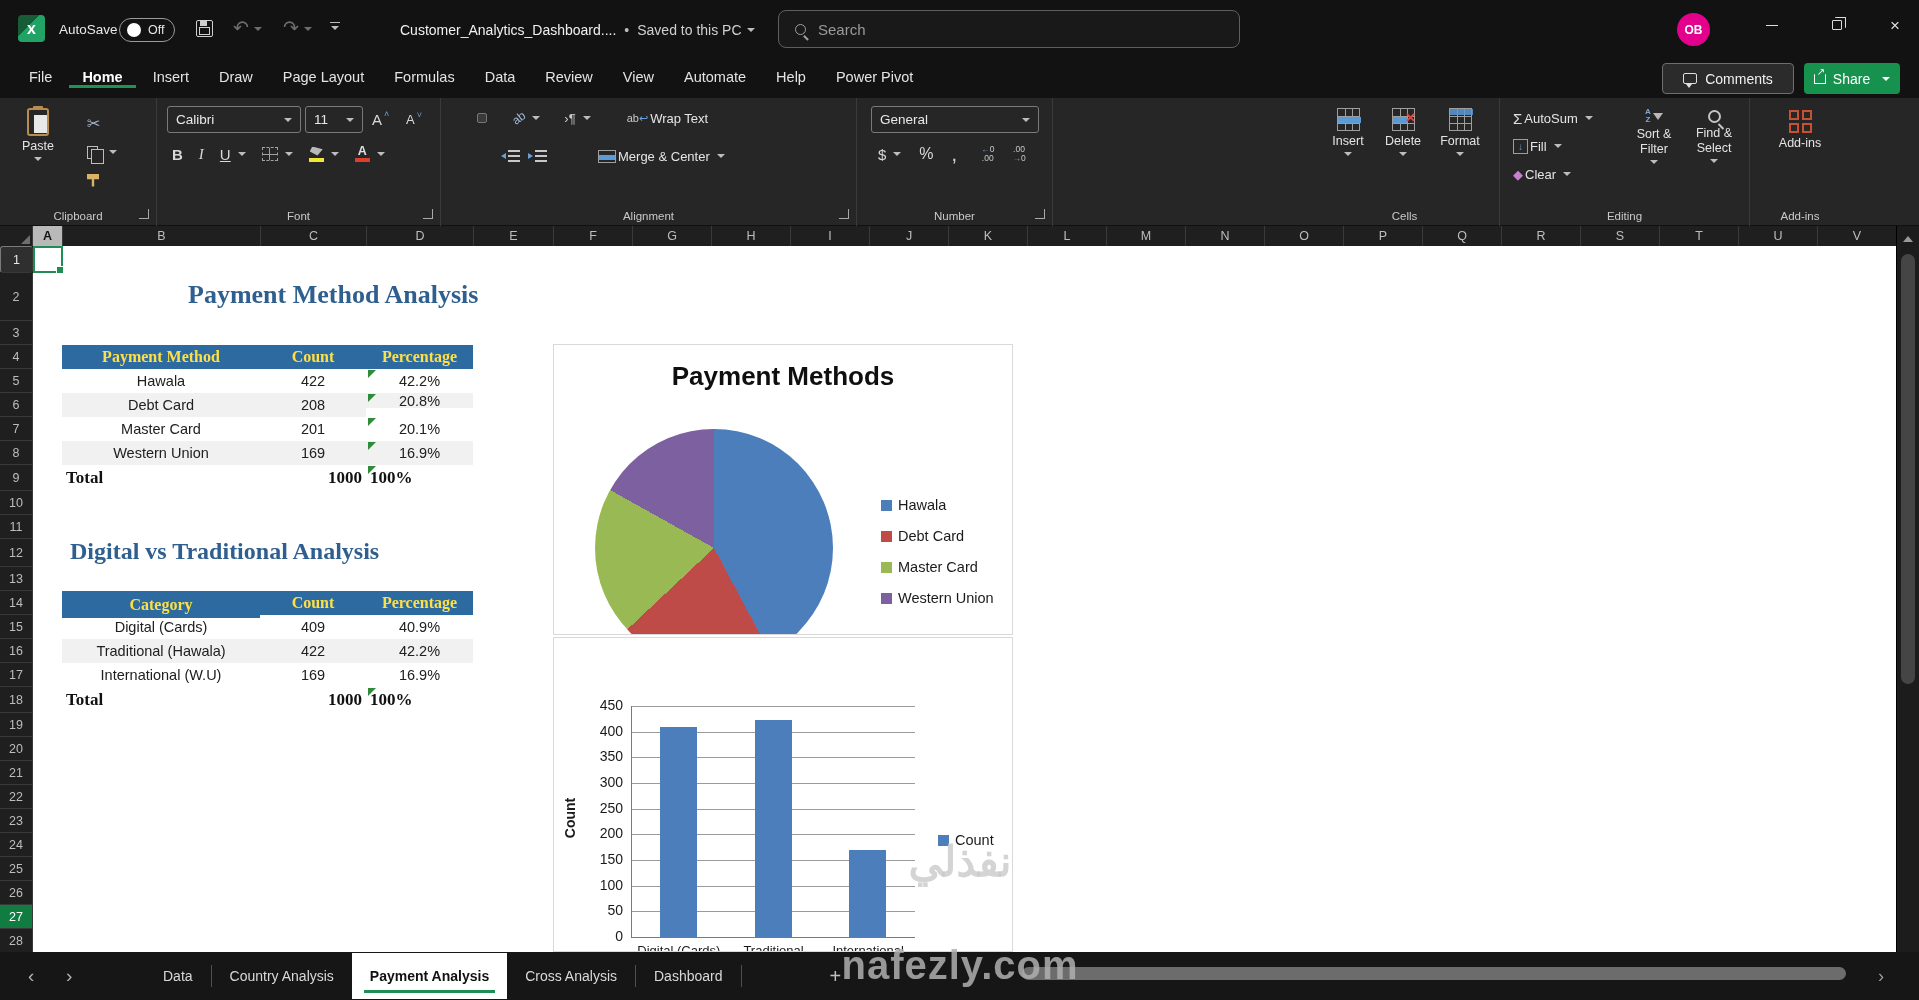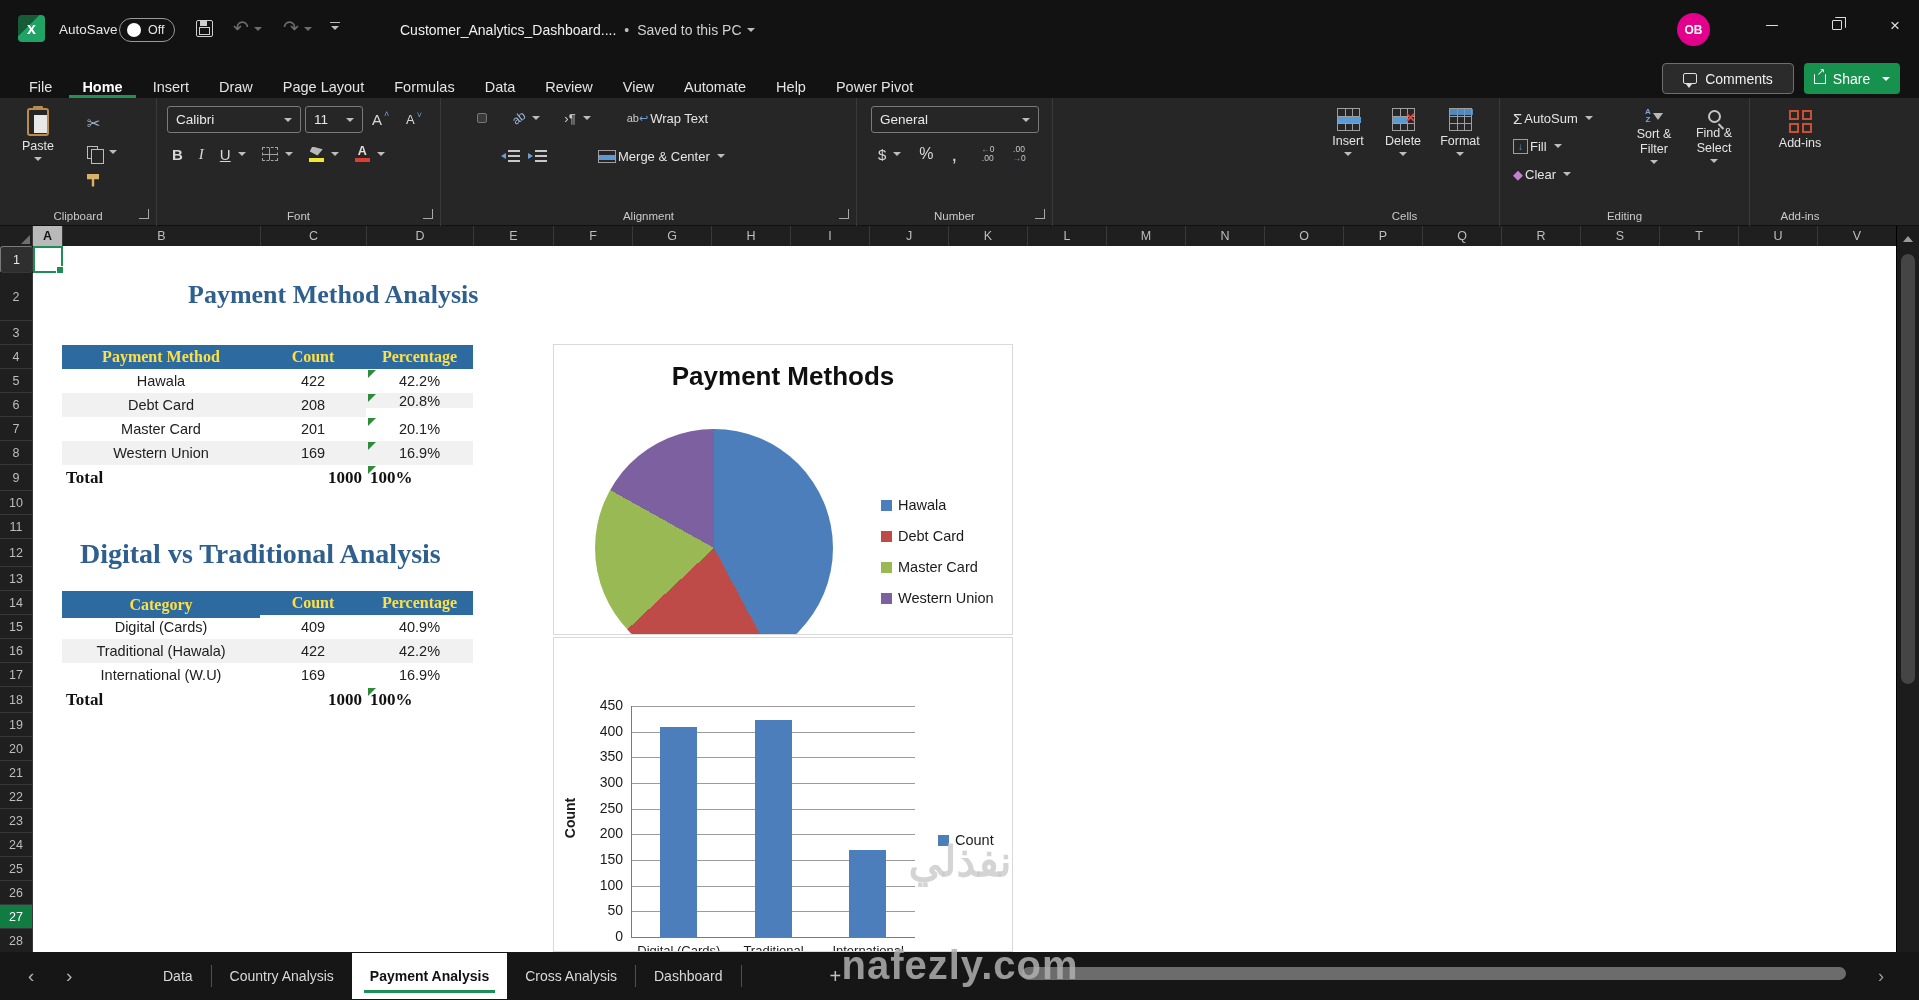--- a/index.html
+++ b/index.html
@@ -34,21 +34,21 @@
 .searchinput::placeholder{color:#9a9a9a}
 .avatar{position:absolute;left:1677px;top:13px;width:33px;height:33px;border-radius:50%;background:#E3008C;
   display:flex;align-items:center;justify-content:center;color:#fff;font-size:12px;font-weight:bold}
 .wbtn{position:absolute;top:0;width:48px;height:50px;display:flex;align-items:center;justify-content:center;color:#dcdcdc}
 .ico-min{width:12px;border-top:1.6px solid #dcdcdc}
 .ico-restore{position:relative;width:10px;height:10px;border:1.4px solid #dcdcdc;border-radius:1px}
 .ico-restore::before{content:"";position:absolute;left:2px;top:-4px;width:10px;height:10px;border:1.4px solid #dcdcdc;border-left:none;border-bottom:none;border-radius:1px}
 .ico-close{font-size:17px;line-height:1}
 
 .tabsrow{position:absolute;left:0;top:59px;width:1919px;height:39px;background:#121212}
-#ribbon-tabs{position:absolute;left:16px;top:0;height:39px;display:flex;align-items:flex-end;gap:4px}
+#ribbon-tabs{position:absolute;left:16px;top:0;height:39px;display:flex;align-items:center;gap:4px}
 .rtab{padding:0 13px;display:flex;align-items:center;font-size:14.5px;color:#e3e3e3;border-bottom:3px solid transparent;cursor:pointer}
 .rtab.active{color:#fff;font-weight:bold;border-bottom-color:#1F9254}
 .btn-comments{position:absolute;left:1662px;top:4px;width:132px;height:31px;border:1px solid #6e6e6e;border-radius:4px;
   background:#2b2b2b;display:flex;align-items:center;justify-content:center;gap:8px;font-size:14px;color:#f0f0f0;cursor:pointer}
 .ico-bubble{position:relative;width:14px;height:11px;border:1.4px solid #e0e0e0;border-radius:2px}
 .ico-bubble::after{content:"";position:absolute;left:2px;top:10px;width:0;height:0;border-left:3px solid transparent;border-right:3px solid transparent;border-top:4px solid #e0e0e0}
 .btn-share{position:absolute;left:1804px;top:4px;width:96px;height:31px;border-radius:4px;background:#16914E;
   display:flex;align-items:center;justify-content:center;gap:7px;font-size:14px;color:#fff;cursor:pointer}
 .ico-share{position:relative;width:12px;height:10px;border:1.4px solid #fff;border-top:none;border-radius:1px}
 .ico-share::after{content:"↗";position:absolute;left:2px;top:-8px;font-size:10px;color:#fff}
@@ -186,20 +186,24 @@
     <div class="ico-save"></div>
     <div class="ico-undo" style="left:233px">↶<span class="chev dim"></span></div>
     <div class="ico-redo" style="left:283px">↷<span class="chev dim"></span></div>
     <div class="qat-chev"></div>
     <div class="tb-text" style="left:400px;font-size:14px;color:#f0f0f0">
       <span>Customer_Analytics_Dashboard....</span>
       <span style="margin:0 8px;color:#bdbdbd">•</span>
       <span style="color:#d0d0d0">Saved to this PC</span>
       <span class="chev"></span>
     </div>
+    <div class="searchbox">
+      <span class="mag"></span>
+      <input class="searchinput" placeholder="Search" style="">
+    </div>
     <div class="avatar">OB</div>
     <div class="wbtn" style="left:1748px">
         <span class="ico-min"></span>
       </div>
     <div class="wbtn" style="left:1813px">
         <span class="ico-restore"></span>
       </div>
     <div class="wbtn" style="left:1871px">
         <span class="ico-close">×</span>
       </div>
@@ -494,21 +498,21 @@
       <div class="rowhdr" style="top:833px;height:24px">24</div>
       <div class="rowhdr" style="top:857px;height:24px">25</div>
       <div class="rowhdr" style="top:881px;height:24px">26</div>
       <div class="rowhdr rgreen" style="top:905px;height:24px">27</div>
       <div class="rowhdr" style="top:929px;height:24px">28</div>
     </div>
 
   <div class="sheetbg"></div>
   <div id="sheet-content" class="abs" style="left:0;top:0;width:1919px;height:1000px;pointer-events:none">
     <div class="sheet-title" style="left:188px;top:280px;font-size:26px;pointer-events:auto">Payment Method Analysis</div>
-    <div class="sheet-title" style="left:80px;top:538px;font-size:28px;pointer-events:auto">Digital vs Traditional Analysis</div>
+    <div class="sheet-title" style="left:70px;top:538px;font-size:24px;pointer-events:auto">Digital vs Traditional Analysis</div>
     <div id="table1" style="pointer-events:auto">
         <div class="tcell thead c" style="left:62px;top:345px;width:198px;height:24px">Payment Method</div>
         <div class="tcell thead c" style="left:260px;top:345px;width:106px;height:24px">Count</div>
         <div class="tcell thead c" style="left:366px;top:345px;width:107px;height:24px">Percentage</div>
         <div class="tcell c" style="left:62px;top:369px;width:198px;height:24px;">Hawala</div>
         <div class="tcell c" style="left:260px;top:369px;width:106px;height:24px;">422</div>
         <div class="tcell c" style="left:366px;top:369px;width:107px;height:24px;">42.2%</div>
         <div class="tcell c" style="left:62px;top:393px;width:198px;height:24px;background:#F1F1F1;">Debt Card</div>
         <div class="tcell c" style="left:260px;top:393px;width:106px;height:24px;background:#F1F1F1;">208</div>
         <div class="tcell c" style="left:366px;top:393px;width:107px;height:15px;background:#F1F1F1;">20.8%</div>

